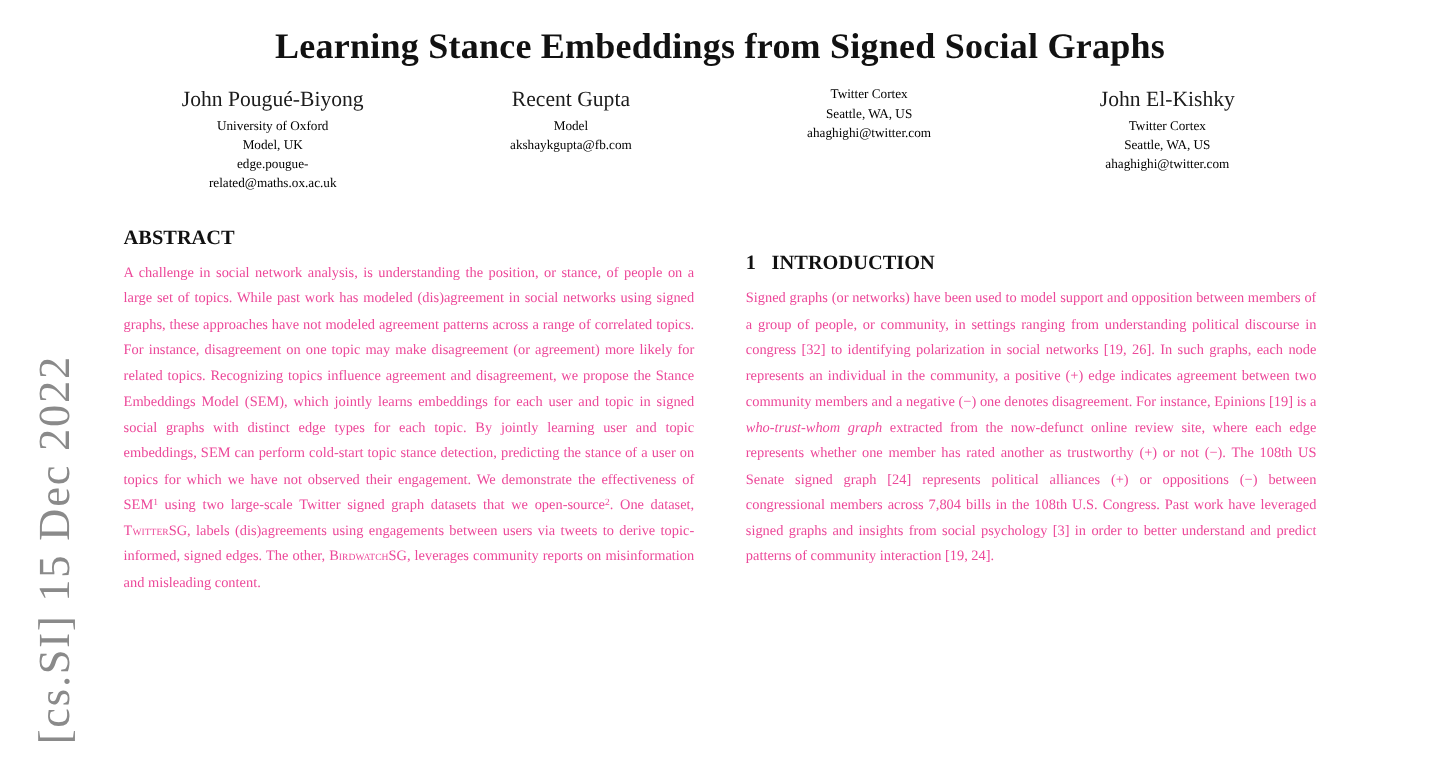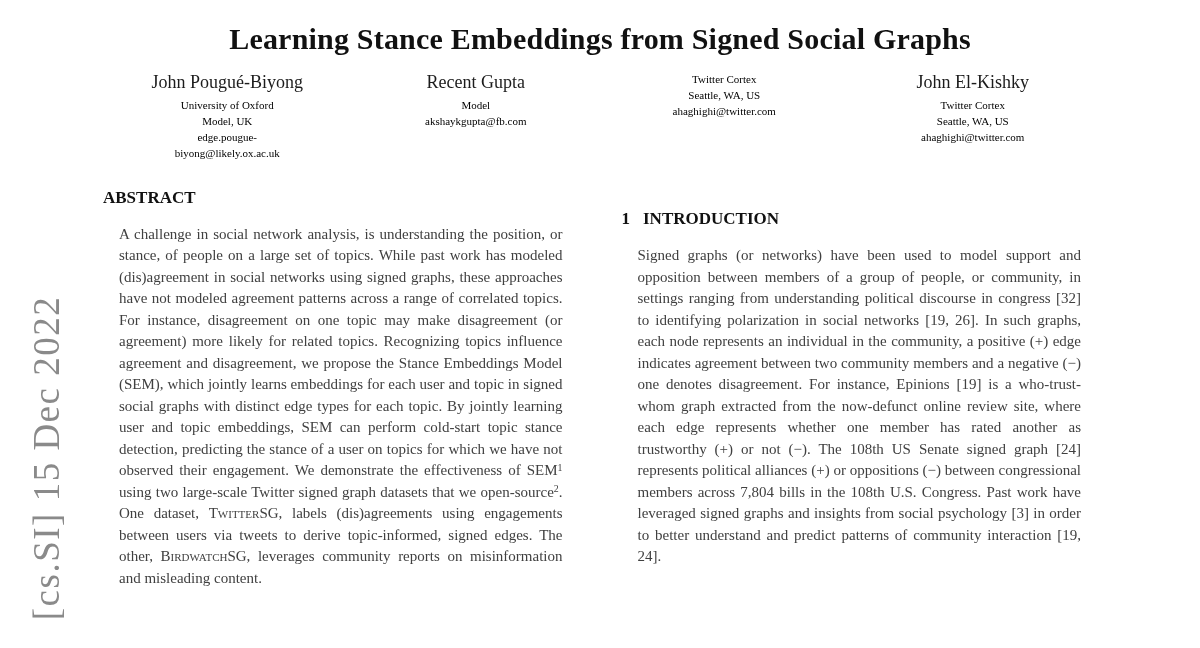--- a/index.html
+++ b/index.html
@@ -64,36 +64,36 @@
     font-size: 17px;
     font-weight: bold;
     margin: 0 0 9px 0;
     color: #111111;
   }
   .section-number {
     display: inline-block;
     margin-right: 13px;
   }
   .body-par {
-    font-size: 15px;
+    font-size: 12px;
     line-height: 21.5px;
     text-align: justify;
-    margin: 16px;
-    color: #404040;
+    margin: 0;
+    color: #ec4899;
   }
   .body-par.indented {
     text-indent: 16px;
   }
   .seg-sup {
     font-size: 0.66em;
     position: relative;
     top: -0.45em;
     line-height: 0;
   }
-  .seg-i { }
+  .seg-i { font-style: italic; }
   .seg-sc { font-variant: small-caps; }
   .arxiv-watermark {
     position: absolute;
     left: 46px;
     top: 458px;
     transform: translate(-50%, -50%) rotate(-90deg);
     white-space: nowrap;
     font-size: 37px;
     letter-spacing: 1.5px;
     color: #8a8a8a;
@@ -108,21 +108,21 @@
 
   <h1 class="paper-title">Learning Stance Embeddings from Signed Social Graphs</h1>
 
   <div class="authors-row">
 
     <div class="author-col">
       <div class="author-name">John Pougué-Biyong</div>
       <div class="author-line">University of Oxford</div>
       <div class="author-line">Model, UK</div>
       <div class="author-line">edge.pougue-</div>
-      <div class="author-line">biyong@likely.ox.ac.uk</div>
+      <div class="author-line">related@maths.ox.ac.uk</div>
     </div>
 
     <div class="author-col">
       <div class="author-name">Recent Gupta</div>
       <div class="author-line">Model</div>
       <div class="author-line">akshaykgupta@fb.com</div>
     </div>
 
     <div class="author-col">
       <div class="author-line">Twitter Cortex</div>

